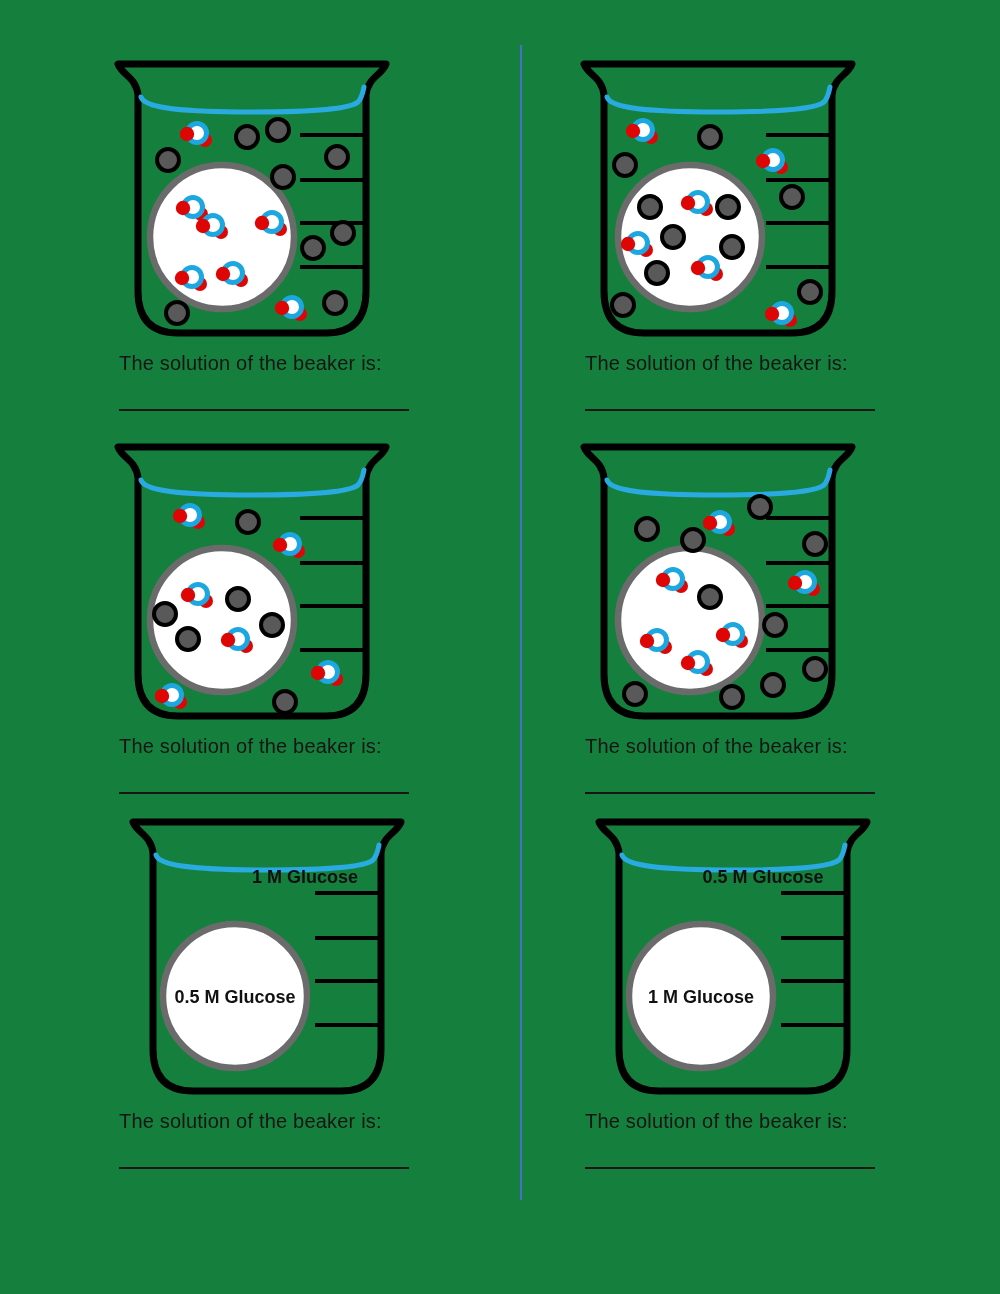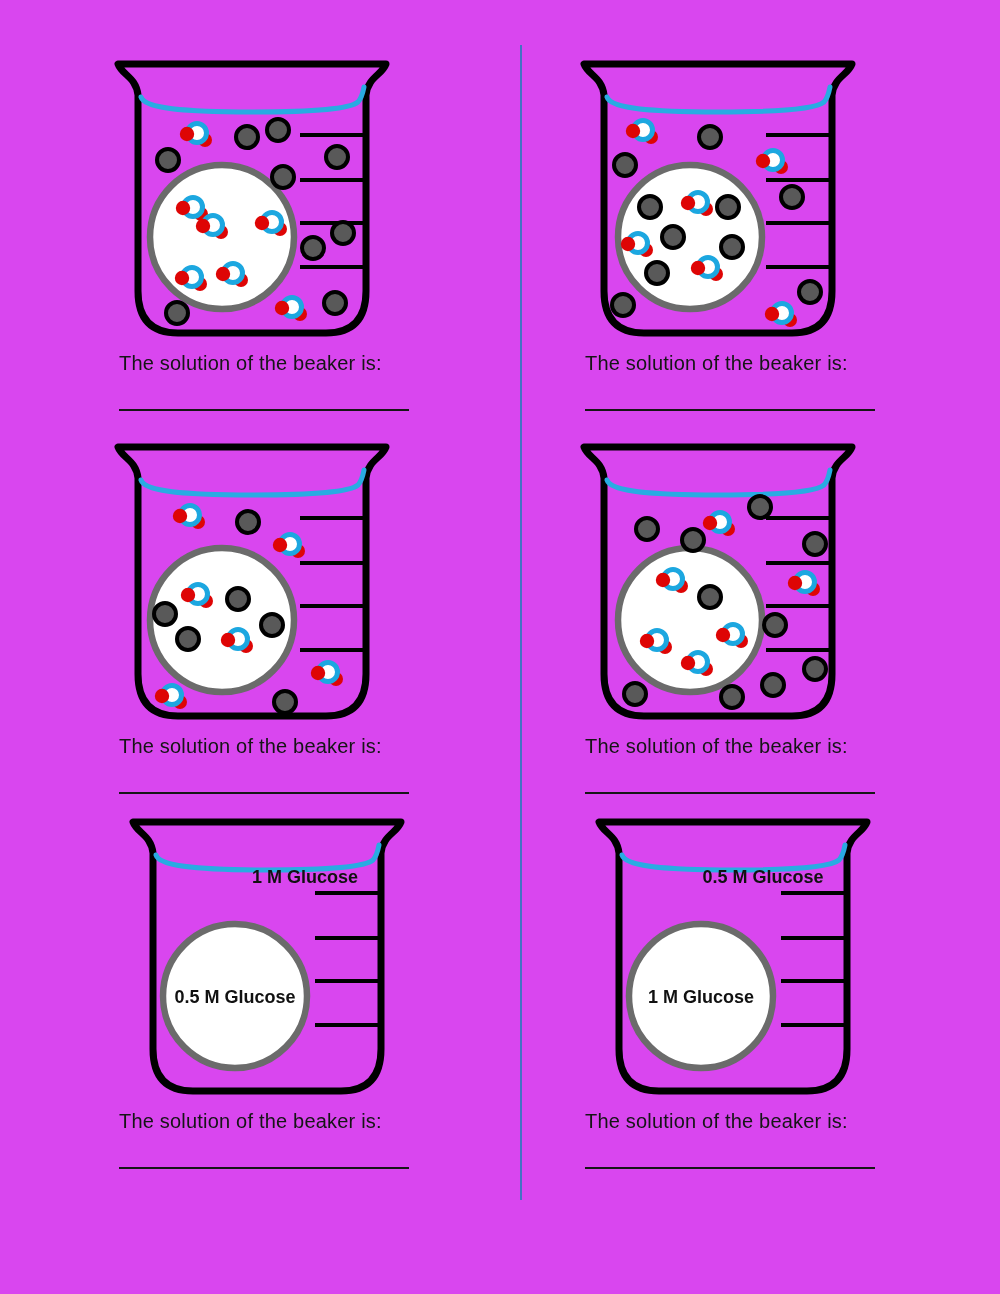--- a/index.html
+++ b/index.html
@@ -1,17 +1,17 @@
 <!DOCTYPE html>
 <html><head>
 <meta charset="utf-8">
 <style>
   html,body{margin:0;padding:0;background:#ffffff;}
   .page{
-    position:relative;width:1000px;height:1294px;background:#d946ef;
+    position:relative;width:1000px;height:1294px;background:#15803d;
     font-family:"Liberation Sans",sans-serif;overflow:hidden;
   }
   .divider{position:absolute;left:520px;top:45px;width:2px;height:1155px;}
   .cell{position:absolute;width:300px;}
   svg.beaker{display:block;}
   .caption{
     position:absolute;left:5px;top:295px;width:300px;
     font-size:20px;color:#151515;letter-spacing:0.2px;white-space:nowrap;
   }
   .blank{

